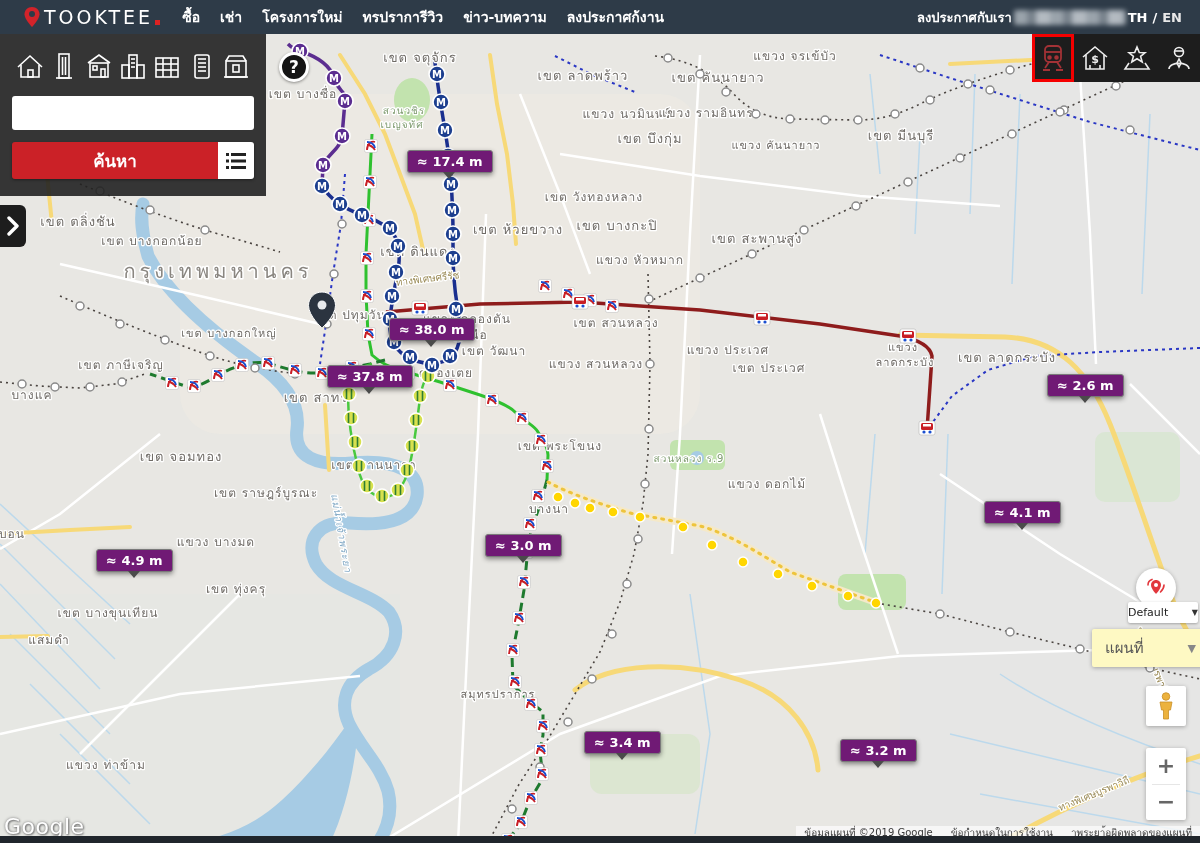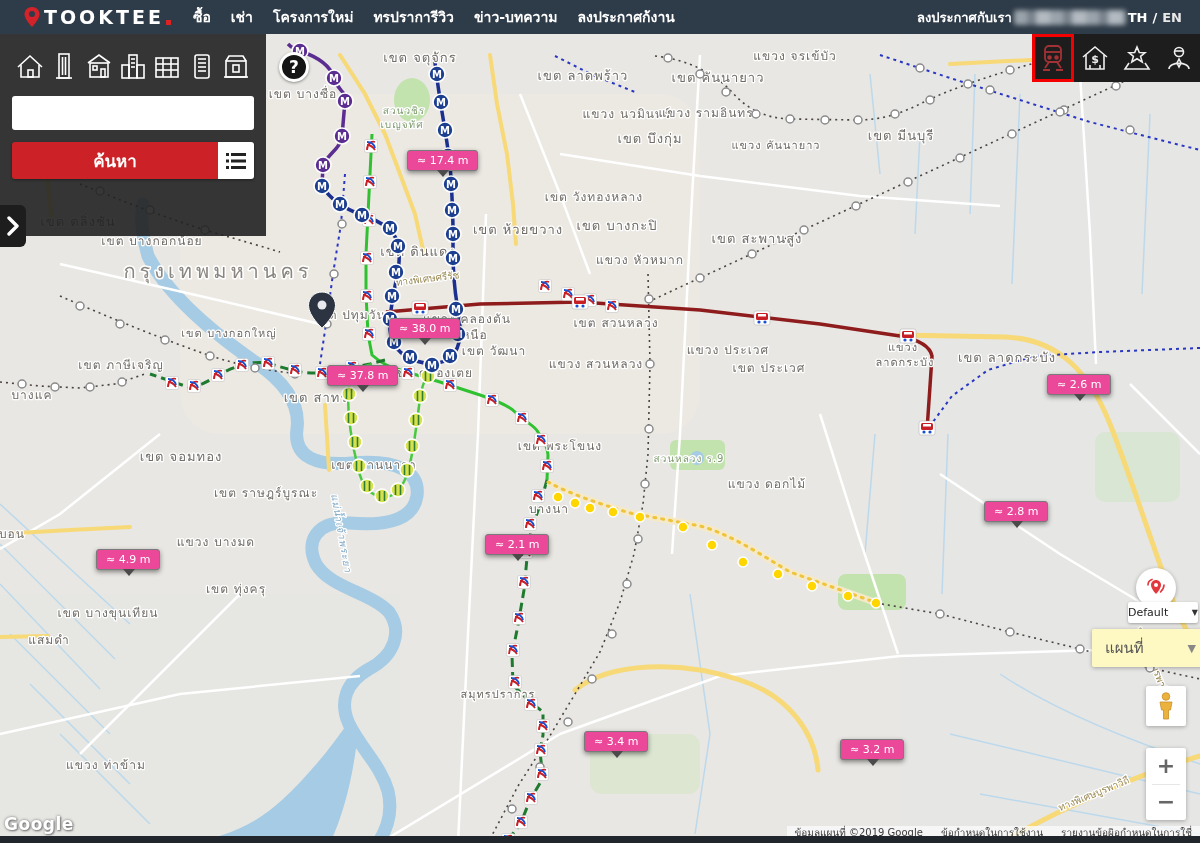--- a/index.html
+++ b/index.html
@@ -1,44 +1,44 @@
 <!DOCTYPE html>
 <html><head>
 <meta charset="utf-8">
 <style>
   *{margin:0;padding:0;box-sizing:border-box}
   html,body{width:1200px;height:843px;overflow:hidden;font-family:"DejaVu Sans",sans-serif;position:relative;background:#e8e7e3}
   
   .navbar{position:absolute;left:0;top:0;width:1200px;height:34px;background:#2e3b48;display:flex;align-items:center;z-index:60;color:#fff}
   .brand{display:flex;align-items:center;margin-left:24px;gap:4px}
-  .brand-text{font-size:19px;font-weight:bold;letter-spacing:3px;color:#fff}
+  .brand-text{font-size:19px;font-weight:normal;letter-spacing:3px;color:#fff}
   .brand-dot{width:5px;height:5px;background:#d22;display:inline-block;margin-left:-2px;margin-top:10px}
   .menu{display:flex;gap:20px;margin-left:22px}
   .menu-item{font-size:14px;font-weight:bold;color:#fff;cursor:pointer;white-space:nowrap}
   .nav-right{margin-left:auto;display:flex;align-items:center;gap:2px;margin-right:18px}
   .post-link{font-size:13px;font-weight:bold;color:#fff;cursor:pointer}
   .phone-blur{width:112px;height:15px;border-radius:2px;background:repeating-linear-gradient(90deg,#9aa3ab 0 13px,#78828c 13px 22px,#b3bac1 22px 36px);filter:blur(2.5px)}
   .lang{font-size:13px;font-weight:bold;color:#fff;display:flex;gap:5px}
   .lang .th{cursor:pointer}
   .lang .en{cursor:pointer;color:#e8e8e8}
   
   .map-area{position:absolute;left:0;top:34px;width:1200px;height:809px;overflow:hidden}
   svg.map{position:absolute;left:0;top:0}
   .lbl{font-size:12px;fill:#6f6b66;paint-order:stroke;stroke:#ffffff;stroke-width:2.6px;stroke-linejoin:round;text-anchor:middle;letter-spacing:1px}
   .lbl-big{font-size:20px;letter-spacing:4px;fill:#8a8680;stroke-width:3px}
   .lbl-13{font-size:13px}
   .lbl-11{font-size:11px}
   .lbl-park{fill:#7d9a6e;font-size:10px}
   .lbl-road{fill:#9a8a55;font-size:10px;letter-spacing:0}
   .lbl-water{fill:#7fa7c4;font-size:10px;font-style:italic}
   
-  .bubble{position:absolute;background:#ec4899;border:1px solid #7a7a7a;color:#fff;font-weight:normal;font-size:11px;padding:3px 9px;border-radius:3px;box-shadow:0 2px 5px rgba(0,0,0,.45);white-space:nowrap;z-index:30}
+  .bubble{position:absolute;background:#701a75;border:1px solid #7a7a7a;color:#fff;font-weight:bold;font-size:13px;padding:3px 9px;border-radius:3px;box-shadow:0 2px 5px rgba(0,0,0,.45);white-space:nowrap;z-index:30}
   .bubble::after{content:"";position:absolute;left:42%;bottom:-7px;width:0;height:0;border-left:6px solid transparent;border-right:6px solid transparent;border-top:7px solid #4b4b4b}
   
-  .panel{position:absolute;left:0;top:34px;width:266px;height:202px;background:rgba(33,33,33,.9);z-index:50;padding:10px 12px 0 12px}
+  .panel{position:absolute;left:0;top:34px;width:266px;height:162px;background:rgba(33,33,33,.9);z-index:50;padding:10px 12px 0 12px}
   .ptypes{display:flex;justify-content:space-between;align-items:center;height:44px;padding:0 2px}
   .ptype{width:32px;height:32px;display:flex;align-items:center;justify-content:center;cursor:pointer}
   .search-input{width:242px;height:34px;margin-top:8px;border:none;border-radius:3px;background:#fff;padding:0 8px;font-size:14px;display:block}
   .search-row{display:flex;margin-top:12px;height:37px;border-radius:3px;overflow:hidden;box-shadow:0 1px 3px rgba(0,0,0,.4)}
   .search-btn{flex:1;background:#cb2127;border:none;color:#fff;font-size:17px;font-weight:bold;font-family:inherit;cursor:pointer}
   .list-btn{width:36px;background:#fff;border:none;display:flex;align-items:center;justify-content:center;cursor:pointer}
   .help-btn{position:absolute;left:279px;top:52px;width:30px;height:30px;border-radius:50%;background:#151515;border:3px solid #fff;color:#fff;font-size:17px;font-weight:bold;display:flex;align-items:center;justify-content:center;z-index:51;cursor:pointer;box-shadow:0 1px 3px rgba(0,0,0,.4)}
   .collapse-tab{position:absolute;left:0;top:205px;width:26px;height:42px;background:#1d1d1d;border-radius:0 6px 6px 0;display:flex;align-items:center;justify-content:center;z-index:50;cursor:pointer}
   
   .layerbar{position:absolute;left:1032px;top:34px;width:168px;height:48px;background:#1d1d1d;display:flex;z-index:50}
@@ -49,21 +49,21 @@
   .default-dd{position:absolute;left:1128px;top:602px;width:70px;height:21px;background:#fff;box-shadow:0 1px 3px rgba(0,0,0,.3);display:flex;align-items:center;justify-content:space-between;gap:6px;font-size:11px;color:#222;z-index:40;cursor:pointer;border-radius:2px}
   .default-dd .caret{font-size:8px;color:#333}
   .maptype-dd{position:absolute;left:1092px;top:629px;width:114px;height:38px;background:#fef9c3;border-radius:2px;box-shadow:0 1px 4px rgba(0,0,0,.3);display:flex;align-items:center;z-index:40;cursor:pointer}
   .maptype-dd .mt-label{font-size:15px;color:#565656;margin-left:13px}
   .maptype-dd .mt-caret{margin-left:auto;margin-right:10px;color:#888;font-size:11px}
   .pegman{position:absolute;left:1146px;top:686px;width:40px;height:40px;background:#fff;border-radius:2px;box-shadow:0 1px 4px rgba(0,0,0,.3);display:flex;align-items:center;justify-content:center;z-index:40;cursor:pointer}
   .zoomctl{position:absolute;left:1146px;top:748px;width:40px;height:72px;background:#fff;border-radius:2px;box-shadow:0 1px 4px rgba(0,0,0,.3);z-index:40;display:flex;flex-direction:column}
   .zoom-btn{flex:1;border:none;background:none;font-size:22px;font-weight:bold;color:#666;cursor:pointer;font-family:inherit;line-height:1}
   .zoom-div{height:1px;background:#e6e6e6;margin:0 6px}
   
-  .google-logo{position:absolute;left:4px;top:780px;font-size:17px;font-weight:bold;color:#fff;letter-spacing:.5px;z-index:40;text-shadow:0 0 3px #777,1px 1px 2px #777;cursor:pointer}
+  .google-logo{position:absolute;left:4px;top:780px;font-size:22px;font-weight:normal;color:#fff;letter-spacing:.5px;z-index:40;text-shadow:0 0 3px #777,1px 1px 2px #777;cursor:pointer}
   .attrib{position:absolute;right:0;top:792px;height:13px;background:rgba(250,250,250,.8);display:flex;align-items:center;gap:18px;padding:0 8px;z-index:40}
   .attrib span{font-size:10px;color:#3a3a3a;white-space:nowrap}
   .attrib .link{cursor:pointer}
   .footer-strip{position:absolute;left:0;top:836px;width:1200px;height:7px;background:#20262c;z-index:55}
 </style>
 </head>
 <body>
 
 <div class="navbar">
   <div class="brand">
@@ -457,23 +457,23 @@
   <g>
     <path d="M322,258 c-7.5,0 -13.5,5.8 -13.5,13.5 c0,10.5 13.5,22.5 13.5,22.5 c0,0 13.5,-12 13.5,-22.5 c0,-7.7 -6,-13.5 -13.5,-13.5 z" fill="#2b3440" stroke="#ffffff" stroke-width="1"></path>
     <circle cx="322" cy="271" r="4.5" fill="#e8eaed"></circle>
   </g>
 </svg>
 
 <div class="bubble" style="left:407px;top:116px">≈ 17.4 m</div>
 <div class="bubble" style="left:389px;top:284px">≈ 38.0 m</div>
 <div class="bubble" style="left:327px;top:331px">≈ 37.8 m</div>
 <div class="bubble" style="left:1047px;top:340px">≈ 2.6 m</div>
-<div class="bubble" style="left:984px;top:467px">≈ 2.8 m</div>
+<div class="bubble" style="left:984px;top:467px">≈ 4.1 m</div>
 <div class="bubble" style="left:96px;top:515px">≈ 4.9 m</div>
-<div class="bubble" style="left:485px;top:500px">≈ 2.1 m</div>
+<div class="bubble" style="left:485px;top:500px">≈ 3.0 m</div>
 <div class="bubble" style="left:584px;top:697px">≈ 3.4 m</div>
 <div class="bubble" style="left:840px;top:705px">≈ 3.2 m</div>
 </div>
 
 <div class="panel">
   <div class="ptypes">
     <span class="ptype">
         <svg width="30" height="30" viewBox="0 0 30 30" fill="none" stroke="#fff" stroke-width="1.6">
           <path d="M3,16 L15,5 L27,16"></path>
           <path d="M6,14 V26 H24 V14"></path>
@@ -619,15 +619,15 @@
 <div class="zoomctl">
   <button class="zoom-btn">+</button>
   <div class="zoom-div"></div>
   <button class="zoom-btn">−</button>
 </div>
 
 <div class="google-logo" style="top:814px">Google</div>
 <div class="attrib" style="top:826px">
   <span>ข้อมูลแผนที่ ©2019 Google</span>
   <span class="link">ข้อกำหนดในการใช้งาน</span>
-  <span class="link">รายงานข้อผิอกำหนดในการใชี่</span>
+  <span class="link">าพระยา้อผิดพลาดของแผนที่</span>
 </div>
 <div class="footer-strip"></div>
 
 </body></html>

